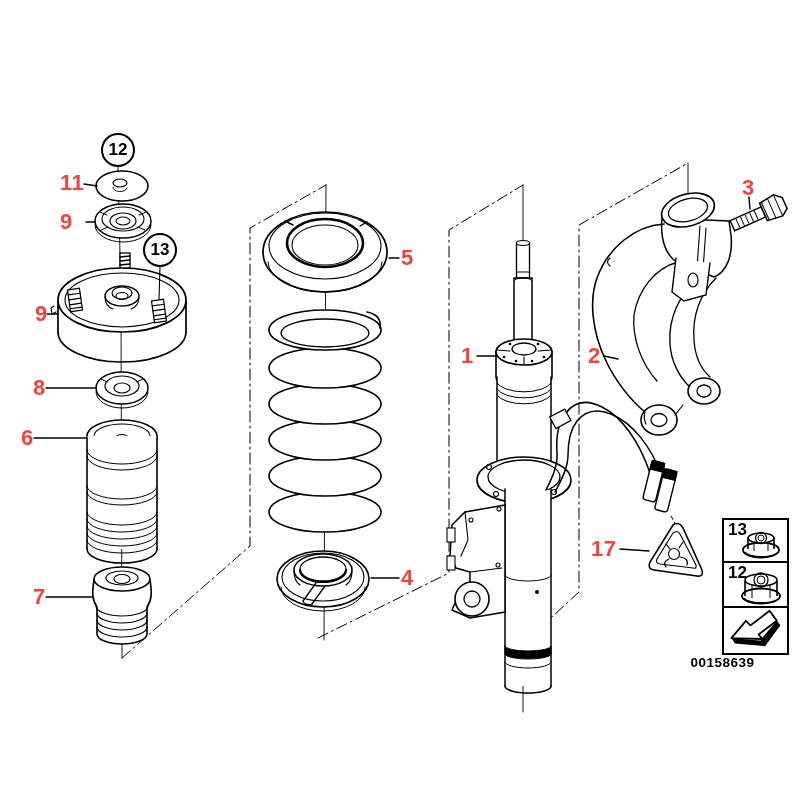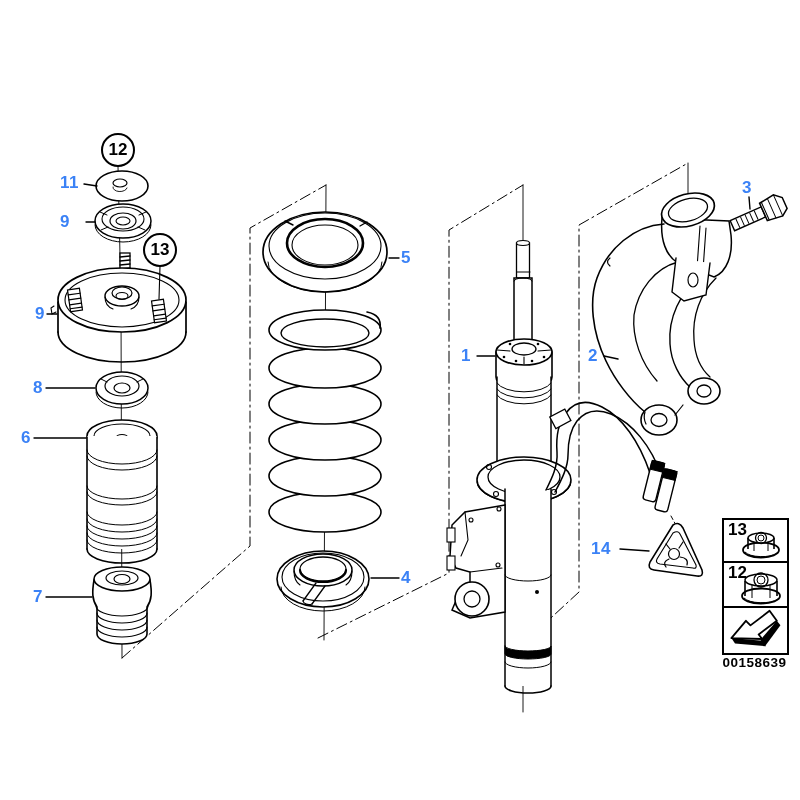--- a/index.html
+++ b/index.html
@@ -1,28 +1,28 @@
 <!DOCTYPE html>
 <html><head>
 <meta charset="utf-8">
 <style>
   html,body{margin:0;padding:0;background:#fff;}
   .stage{position:relative;width:800px;height:800px;background:#ffffff;overflow:hidden;
          font-family:"Liberation Sans","DejaVu Sans",sans-serif;}
   svg.art{position:absolute;left:0;top:0;}
-  .lbl{position:absolute;font-weight:bold;font-size:17px;color:#3b82f6;line-height:20px;
+  .lbl{position:absolute;font-weight:bold;font-size:22px;color:#ef4444;line-height:20px;
        letter-spacing:0.5px;white-space:nowrap;}
   .circlbl{position:absolute;width:30px;height:30px;border:2px solid #000;border-radius:50%;
        font-weight:bold;font-size:17px;line-height:30px;text-align:center;color:#000;background:#fff;}
   .legend{position:absolute;left:722px;top:518px;width:63px;height:133px;border:2px solid #000;background:#fff;}
   .legend .cell{position:relative;border-bottom:2px solid #000;box-sizing:border-box;}
   .legend .cell:last-child{border-bottom:none;}
   .legend .cell .num{position:absolute;left:4px;top:0px;font-weight:bold;font-size:17px;color:#000;}
   .legend .cell svg{position:absolute;}
-  .imgnum{position:absolute;left:712px;top:655px;width:85px;text-align:center;
+  .imgnum{position:absolute;left:680px;top:655px;width:85px;text-align:center;
           font-weight:600;font-size:13.5px;color:#000;letter-spacing:0.5px;}
 </style>
 </head>
 <body>
 
 <div class="stage">
 
 <svg class="art" width="800" height="800" viewBox="0 0 800 800">
   <g stroke="#000" fill="none" stroke-linecap="round">
 
@@ -296,21 +296,21 @@
 <div class="lbl" style="left:588px;top:346px;">2</div>
 <div class="lbl" style="left:742px;top:178px;">3</div>
 <div class="lbl" style="left:401px;top:568px;">4</div>
 <div class="lbl" style="left:401px;top:248px;">5</div>
 <div class="lbl" style="left:21px; top:428px;">6</div>
 <div class="lbl" style="left:33px; top:587px;">7</div>
 <div class="lbl" style="left:33px; top:378px;">8</div>
 <div class="lbl" style="left:35px; top:304px;">9</div>
 <div class="lbl" style="left:60px; top:212px;">9</div>
 <div class="lbl" style="left:60px; top:173px;">11</div>
-<div class="lbl" style="left:591px;top:539px;">14</div>
+<div class="lbl" style="left:591px;top:539px;">17</div>
 <div class="circlbl" style="left:101px;top:133px;">12</div>
 <div class="circlbl" style="left:143px;top:233px;">13</div>
 
 <div class="legend">
   <div class="cell" style="height:43px;">
     <span class="num">13</span>
     <svg width="46" height="34" viewBox="0 0 46 34" style="left:13px;top:6px;">
       <g stroke="#000" fill="none">
         <ellipse cx="24" cy="24" rx="18" ry="7.5" fill="#fff" stroke-width="1.8"></ellipse>
         <path d="M8,26 a18,7.5 0 0 0 32,1" stroke-width="1"></path>

